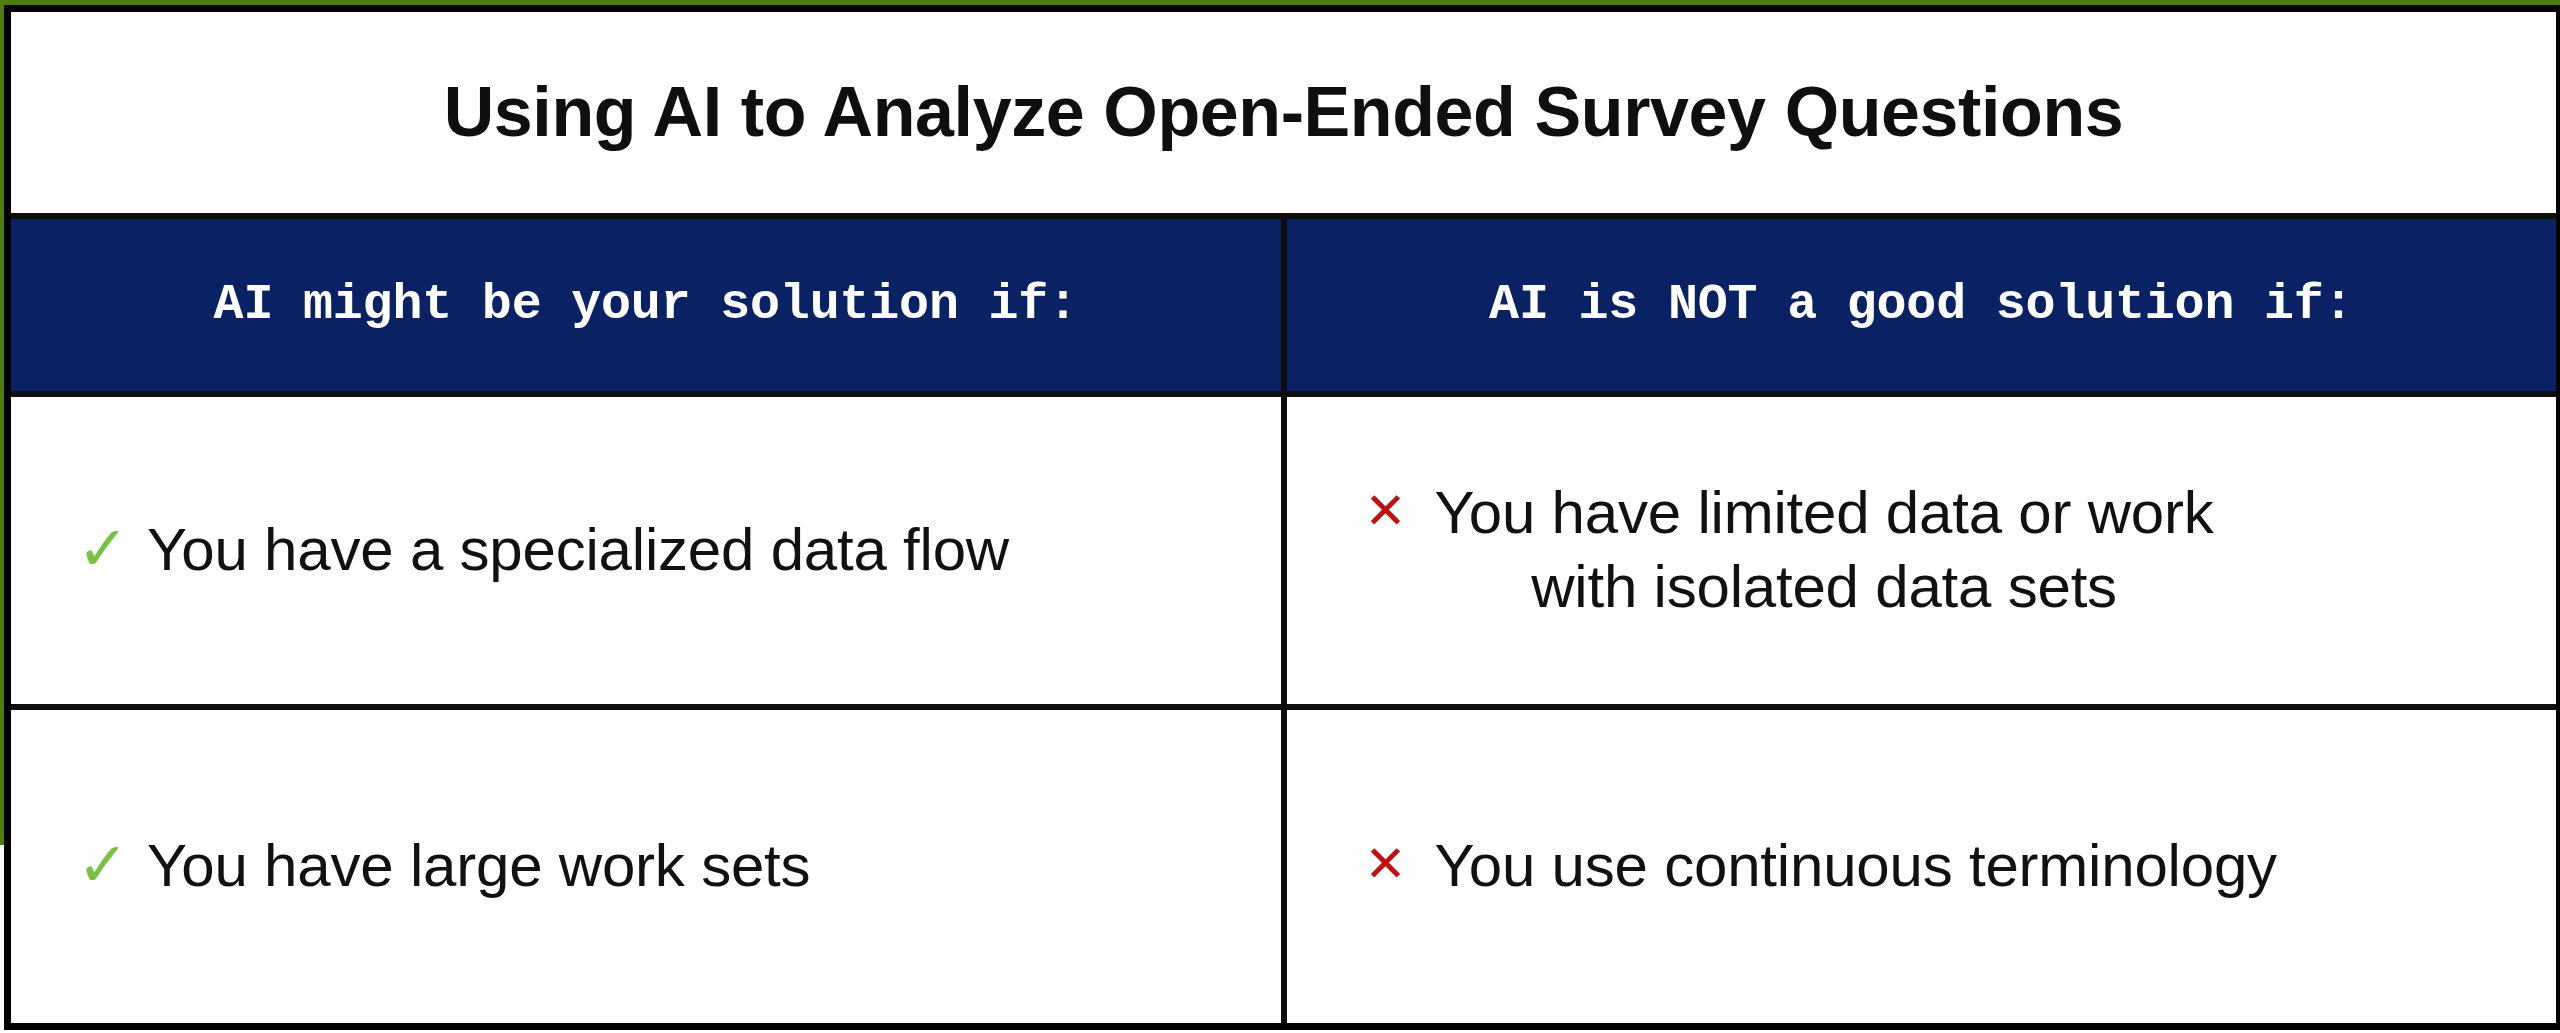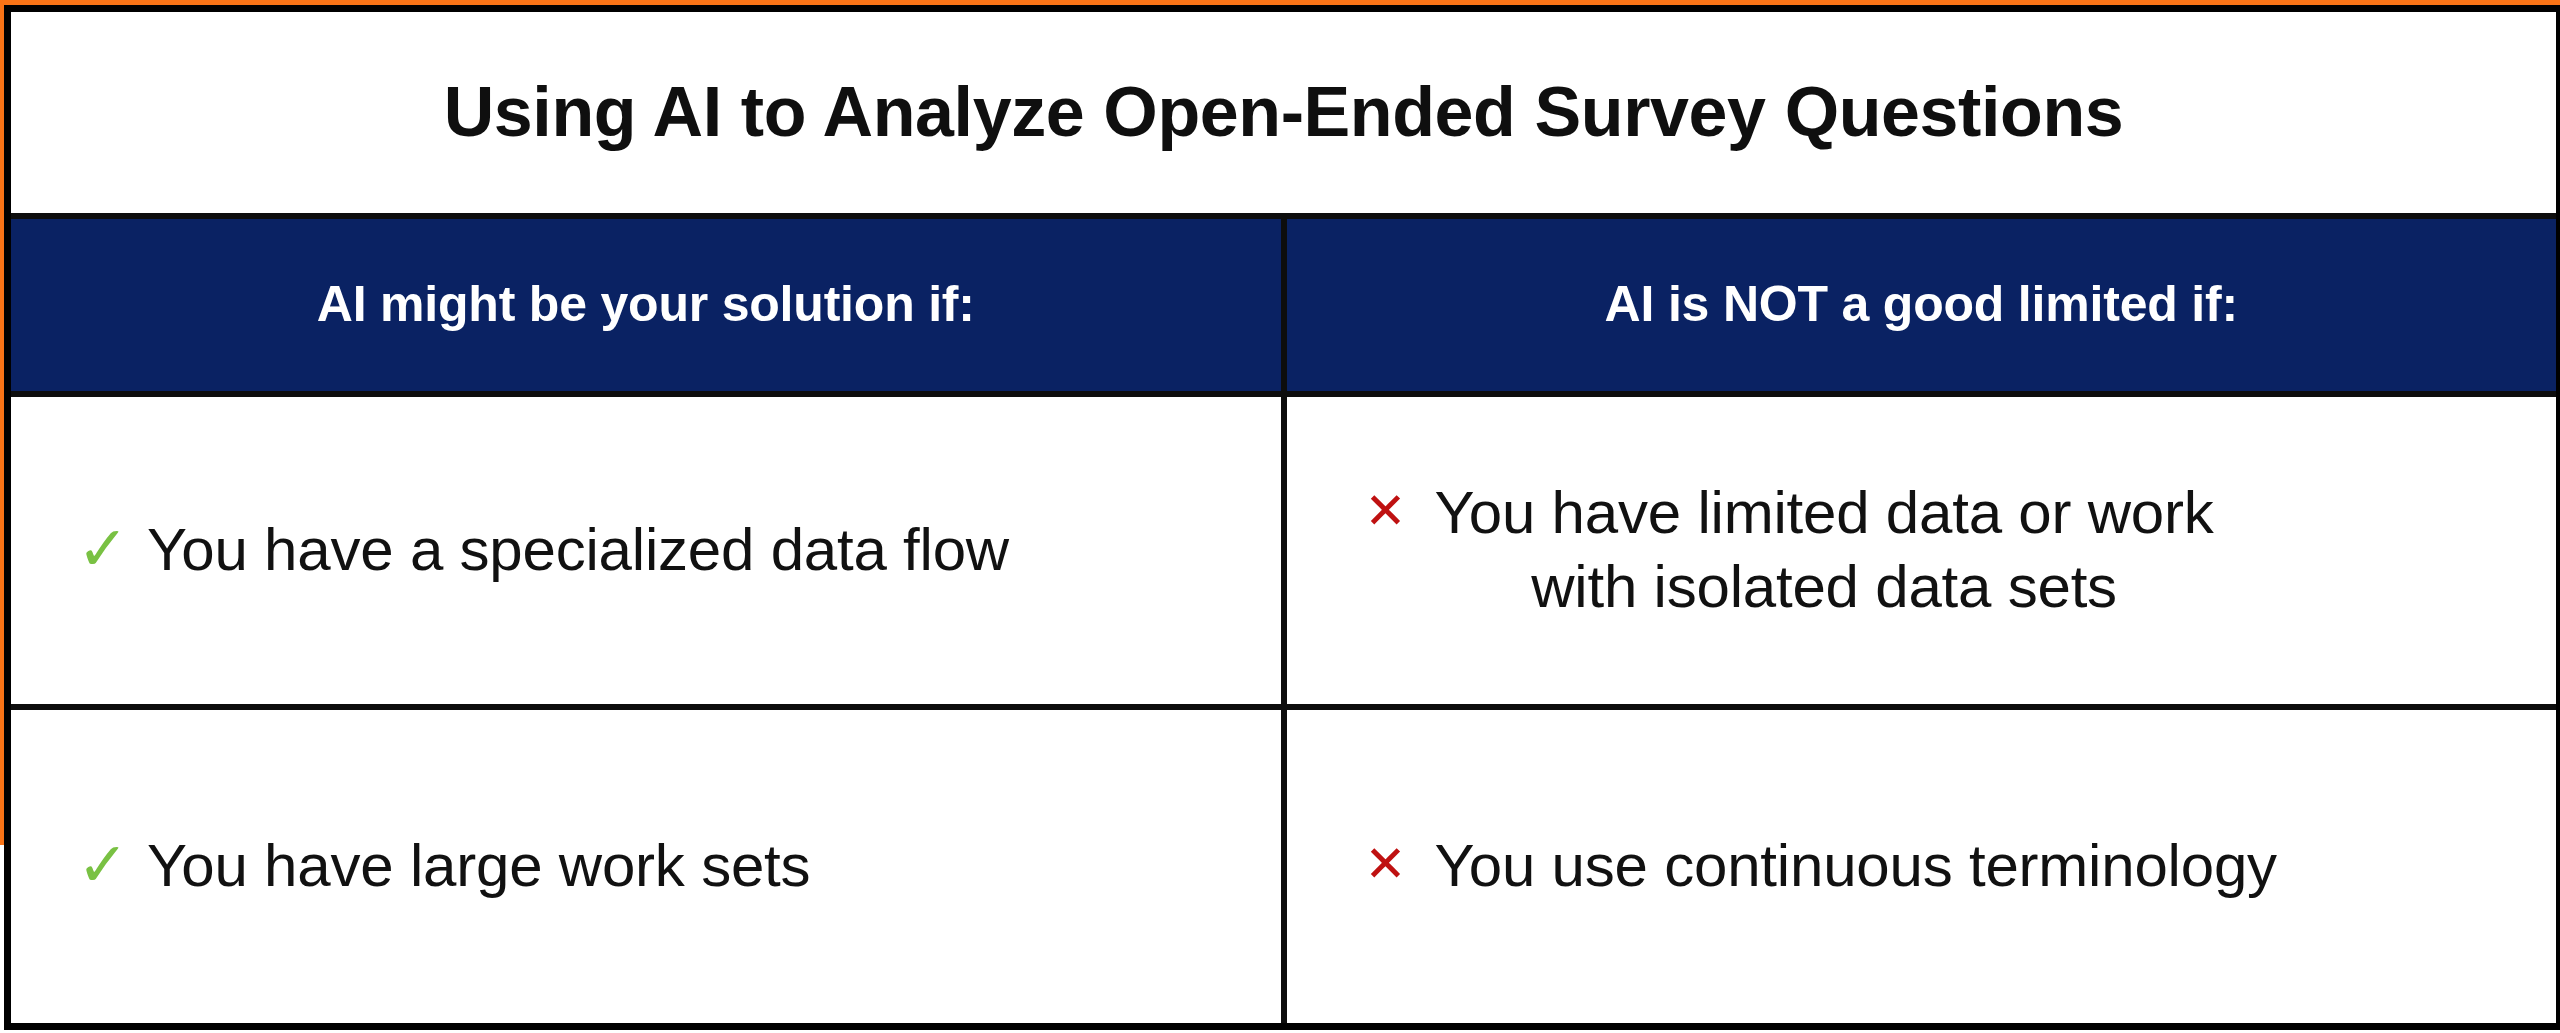--- a/index.html
+++ b/index.html
@@ -11,21 +11,21 @@
     width: 2560px;
     height: 1033px;
     font-family: "Liberation Sans", "DejaVu Sans", sans-serif;
     overflow: hidden;
   }
 
   .slide {
     position: relative;
     width: 2560px;
     height: 845px;
-    background: #f97316;
+    background: #4d7c0f;
     box-sizing: border-box;
   }
 
   
   .cmp-table {
     position: absolute;
     left: 4px;
     top: 5px;
     width: 2552px;
     height: 1024px;
@@ -74,20 +74,21 @@
   }
   .header-cell-text {
     font-size: 50px;
     font-weight: bold;
     color: #ffffff;
     text-align: center;
     letter-spacing: -0.2px;
     line-height: 1.15;
     padding: 0 30px;
     white-space: nowrap;
+    font-family: Liberation Mono, monospace;
   }
 
   
   .body-row td {
     background: #ffffff;
     border-left: 0;
     border-right: 0;
   }
   .body-row td.cell-left {
     border-right: 6px solid #0d0d0d;
@@ -154,21 +155,21 @@
         <td colspan="2">
           <div class="title-text">Using AI to Analyze Open-Ended Survey Questions</div>
         </td>
       </tr>
 
       <tr class="header-row">
         <td class="hdr-left">
           <div class="header-cell-text">AI might be your solution if:</div>
         </td>
         <td>
-          <div class="header-cell-text">AI is NOT a good limited if:</div>
+          <div class="header-cell-text">AI is NOT a good solution if:</div>
         </td>
       </tr>
 
       <tr class="body-row row-1">
         <td class="cell-left">
           <div class="item">
             <span class="mark check">✓</span>
             <span class="item-text">
               <span>You have a specialized data flow</span>
             </span>

